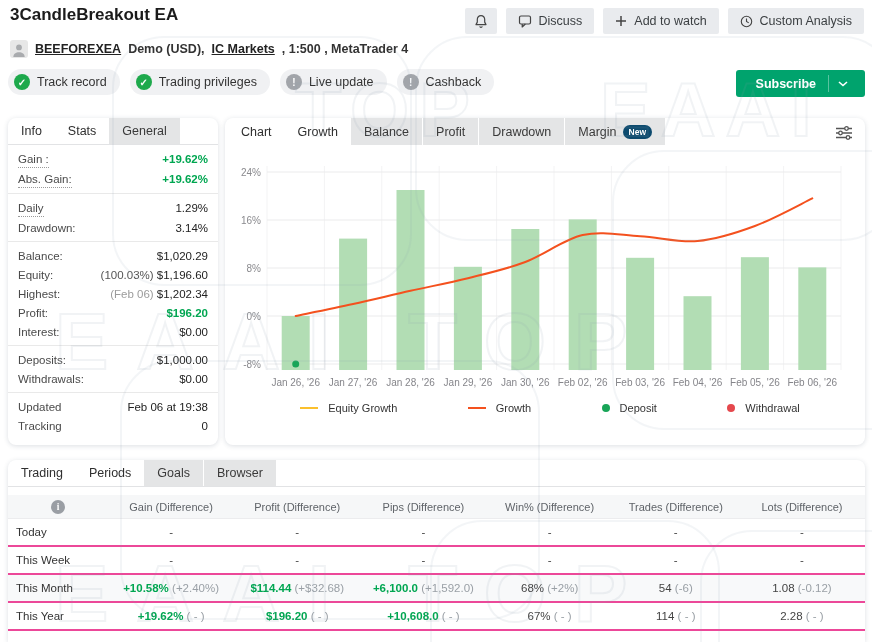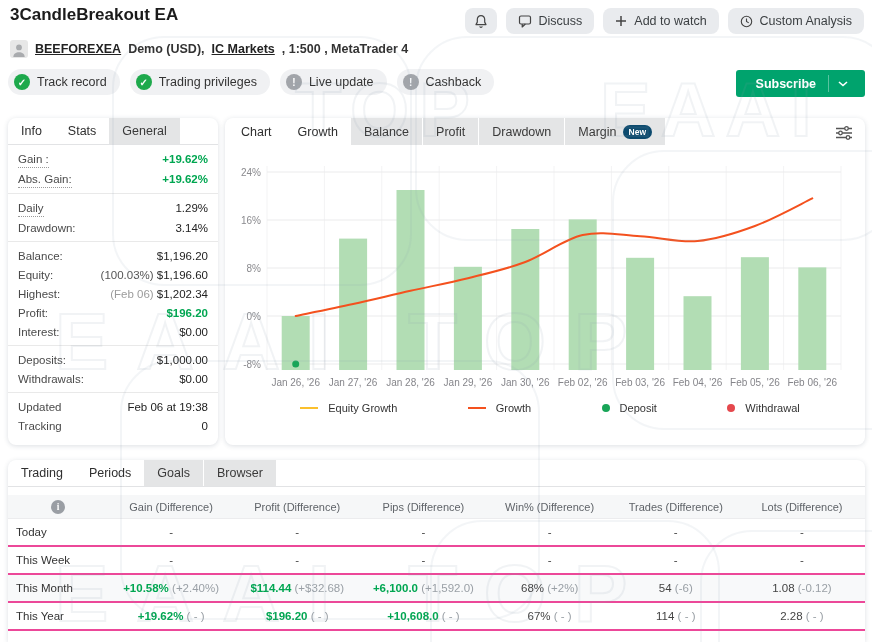--- a/index.html
+++ b/index.html
@@ -11,21 +11,21 @@
   
   .wm-layer { position:absolute; inset:0; pointer-events:none; z-index:50; overflow:hidden; }
   .wm { position:absolute; font-weight:700; color:transparent;
         -webkit-text-stroke:2px rgba(140,155,175,0.12); letter-spacing:10px; white-space:nowrap; }
   .wm-box { position:absolute; border:2px solid rgba(140,155,175,0.10); border-radius:52px; }
 
   
   .page-title { position:absolute; left:10px; top:5px; font-size:17px; font-weight:bold; color:#1b1b1b; }
   .top-buttons { position:absolute; right:8px; top:8px; display:flex; gap:9px; }
   .tbtn { display:flex; align-items:center; gap:7px; height:26px; padding:0 12px;
-          background:#e9ebee; border:none; border-radius:8px; font-size:12.5px; color:#3c4043;
+          background:#e9ebee; border:none; border-radius:2px; font-size:12.5px; color:#3c4043;
           font-family:inherit; cursor:pointer; }
   .tbtn.icon-only { padding:0 9px; }
   .tbtn svg { display:block; }
 
   .account-row { position:absolute; left:10px; top:40px; display:flex; align-items:center; gap:7px; font-size:12.5px; color:#333;font-weight:bold; }
   .avatar { width:18px; height:18px; background:#e7e7e7; border-radius:3px; display:flex; align-items:flex-end; justify-content:center; overflow:hidden; }
   .acct-link { text-decoration:underline; color:#222; cursor:pointer; }
 
   .badges-row { position:absolute; left:8px; top:69px; display:flex; gap:10px; }
   .badge { display:flex; align-items:center; gap:7px; height:26px; padding:0 13px 0 6px;
@@ -203,21 +203,21 @@
           <span class="stat-value"><span class="stat-main">1.29%</span></span>
         </div>
         <div class="stat-row">
           <span class="stat-label">Drawdown:</span>
           <span class="stat-value"><span class="stat-main">3.14%</span></span>
         </div>
       </div>
       <div class="stat-group">
         <div class="stat-row">
           <span class="stat-label">Balance:</span>
-          <span class="stat-value"><span class="stat-main">$1,196.20</span></span>
+          <span class="stat-value"><span class="stat-main">$1,020.29</span></span>
         </div>
         <div class="stat-row">
           <span class="stat-label">Equity:</span>
           <span class="stat-value"><span class="stat-extra dark">(100.03%) </span><span class="stat-main">$1,196.60</span></span>
         </div>
         <div class="stat-row">
           <span class="stat-label">Highest:</span>
           <span class="stat-value"><span class="stat-extra">(Feb 06) </span><span class="stat-main">$1,202.34</span></span>
         </div>
         <div class="stat-row">

